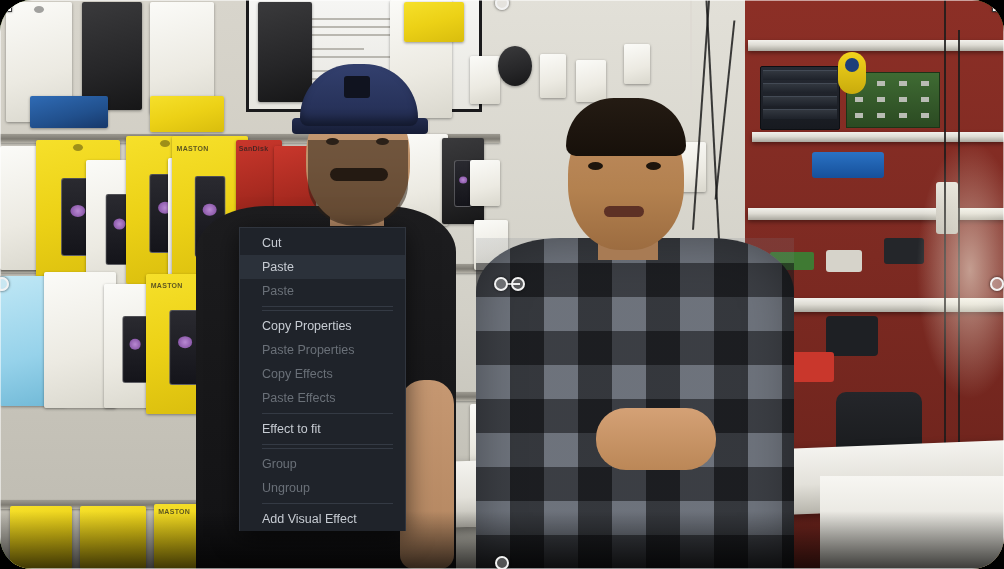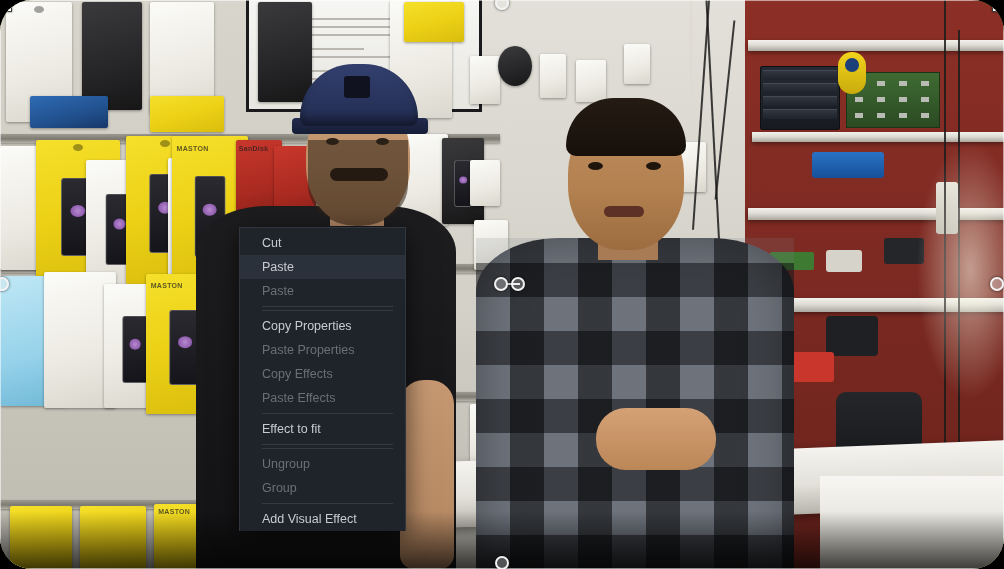--- a/index.html
+++ b/index.html
@@ -637,19 +637,19 @@
       <div class="ctx-sep"></div>
       <div class="ctx-sep"></div>
       <div class="ctx-item"><span>Copy Properties</span></div>
       <div class="ctx-item disabled"><span>Paste Properties</span></div>
       <div class="ctx-item disabled"><span>Copy Effects</span></div>
       <div class="ctx-item disabled"><span>Paste Effects</span></div>
       <div class="ctx-sep"></div>
       <div class="ctx-item"><span>Effect to fit</span></div>
       <div class="ctx-sep"></div>
       <div class="ctx-sep"></div>
+      <div class="ctx-item disabled"><span>Group</span></div>
       <div class="ctx-item disabled"><span>Ungroup</span></div>
-      <div class="ctx-item disabled"><span>Group</span></div>
       <div class="ctx-sep"></div>
       <div class="ctx-item"><span>Add Visual Effect</span></div>
     </div>
 
 </div>
 
 </body></html>

